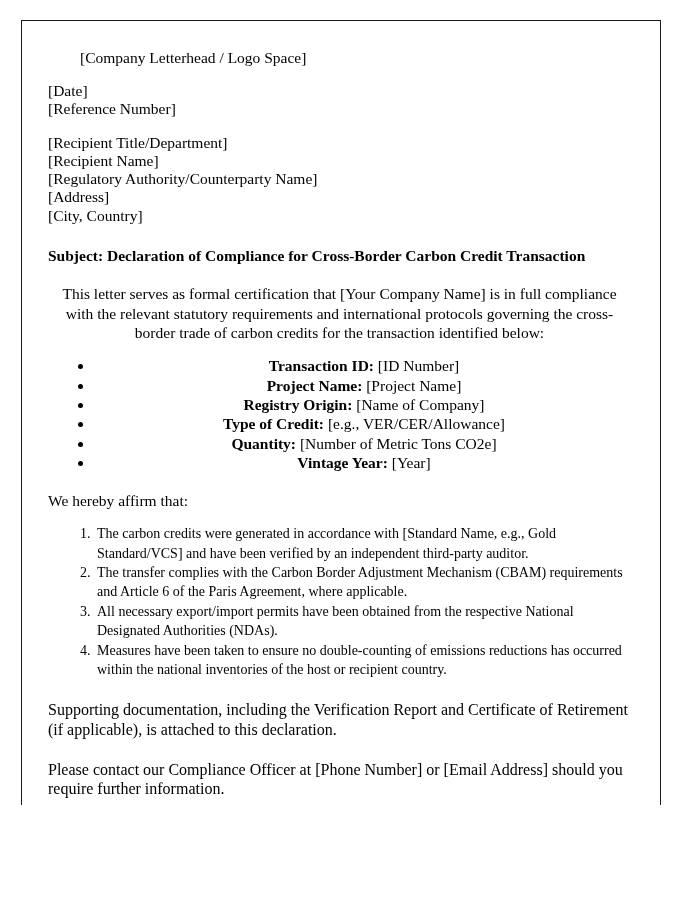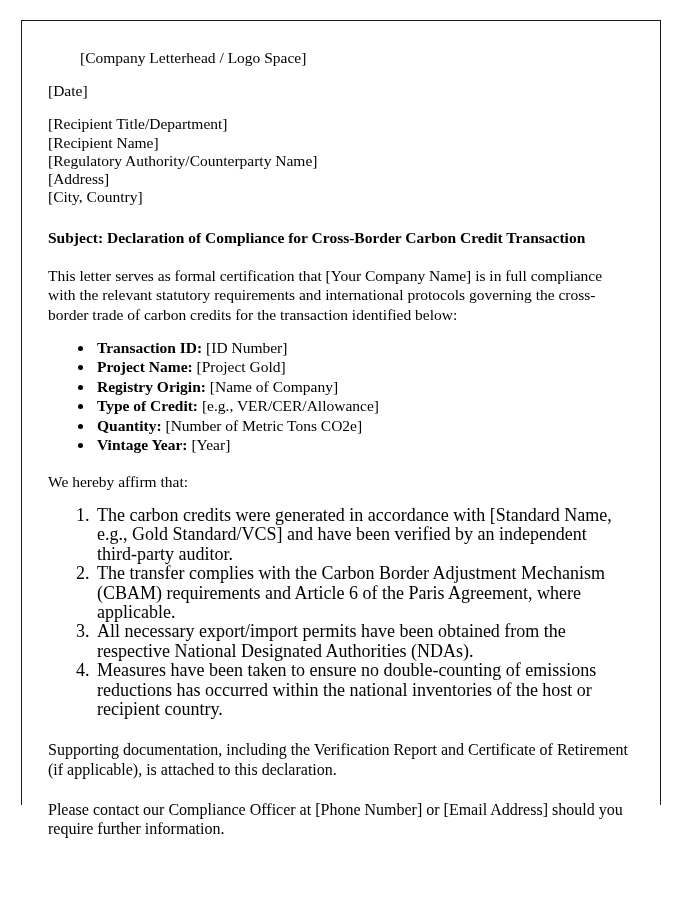--- a/index.html
+++ b/index.html
@@ -54,47 +54,48 @@
   }
   .salutation {
     font-size: 15.5px;
     line-height: 1.2;
     margin-top: 21px;
   }
   .body-para {
     font-size: 15.5px;
     line-height: 19.3px;
     margin-top: 19px;
-    text-align: left;
+    text-align: center;
   }
   .detail-list {
     margin: 14px 0 0 0;
     padding-left: 46px;
     list-style-type: disc;
   }
   .detail-list li {
     font-size: 15.5px;
     line-height: 19.4px;
     padding-left: 3px;
+    text-align: center;
   }
   .detail-label {
     font-weight: bold;
   }
   .affirm-intro {
     font-size: 15.5px;
     line-height: 1.2;
     margin-top: 19px;
   }
   .affirm-list {
     margin: 14px 0 0 0;
     padding-left: 46px;
     list-style-type: decimal;
   }
   .affirm-list li {
-    font-size: 18px;
+    font-size: 14px;
     line-height: 19.4px;
     padding-left: 3px;
     margin-bottom: 0;
   }
   .closing-para {
     font-size: 16px;
     line-height: 19.3px;
     margin-top: 21px;
   }
 </style>
@@ -103,20 +104,21 @@
 
 <div class="page-sheet">
   <div class="page-content">
 
     <div class="letterhead">[Company Letterhead / Logo Space]</div>
 
     <div class="block-gap"></div>
 
     <div>
       <div class="addr-line">[Date]</div>
+      <div class="addr-line">[Reference Number]</div>
     </div>
 
     <div class="block-gap"></div>
 
     <div>
       <div class="addr-line">[Recipient Title/Department]</div>
       <div class="addr-line">[Recipient Name]</div>
       <div class="addr-line">[Regulatory Authority/Counterparty Name]</div>
       <div class="addr-line">[Address]</div>
       <div class="addr-line">[City, Country]</div>
@@ -127,21 +129,21 @@
 
     <div class="body-para">This letter serves as formal certification that [Your Company Name] is in full compliance with the relevant statutory requirements and international protocols governing the cross-border trade of carbon credits for the transaction identified below:</div>
 
     <ul class="detail-list">
       <li>
         <span class="detail-label">Transaction ID:</span>
         <span>[ID Number]</span>
       </li>
       <li>
         <span class="detail-label">Project Name:</span>
-        <span>[Project Gold]</span>
+        <span>[Project Name]</span>
       </li>
       <li>
         <span class="detail-label">Registry Origin:</span>
         <span>[Name of Company]</span>
       </li>
       <li>
         <span class="detail-label">Type of Credit:</span>
         <span>[e.g., VER/CER/Allowance]</span>
       </li>
       <li>

